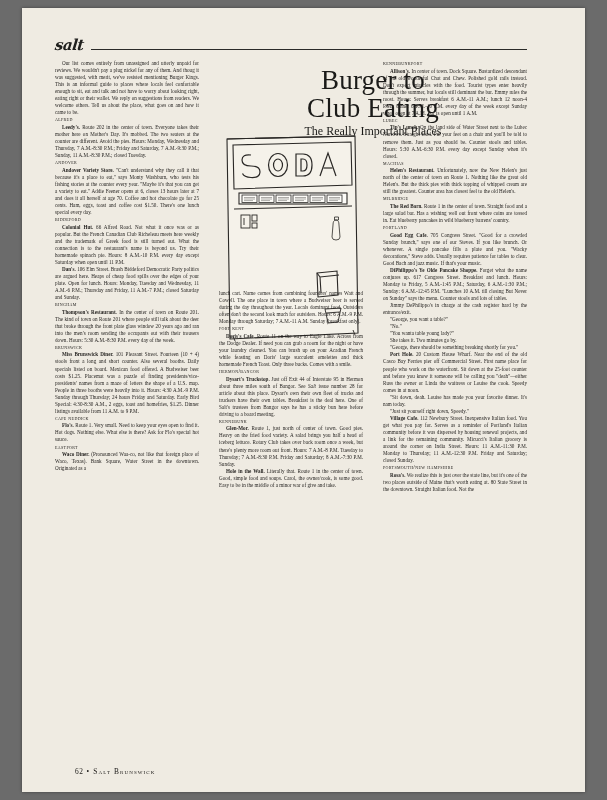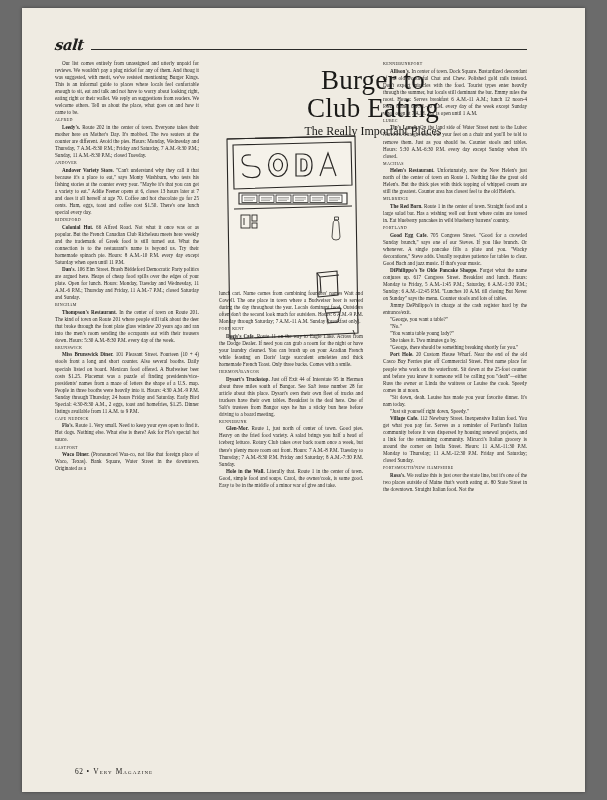--- a/index.html
+++ b/index.html
@@ -340,15 +340,15 @@
         <div>
           <div class="town">Portsmouth/New Hampshire</div>
           <p><span class="place">Rosa's.</span><span> We realize this is just over the state line, but it's one of the two places outside of Maine that's worth eating at. 80 State Street in the downtown. Straight Italian food. Not the</span></p>
         </div>
       </div>
 
     </div>
   </div>
 
   <div class="footer">
-    <span class="pnum">62</span><span class="dot">•</span><span>Very Magazine</span>
+    <span class="pnum">62</span><span class="dot">•</span><span>Salt Brunswick</span>
   </div>
 </div>
 
 </body></html>

